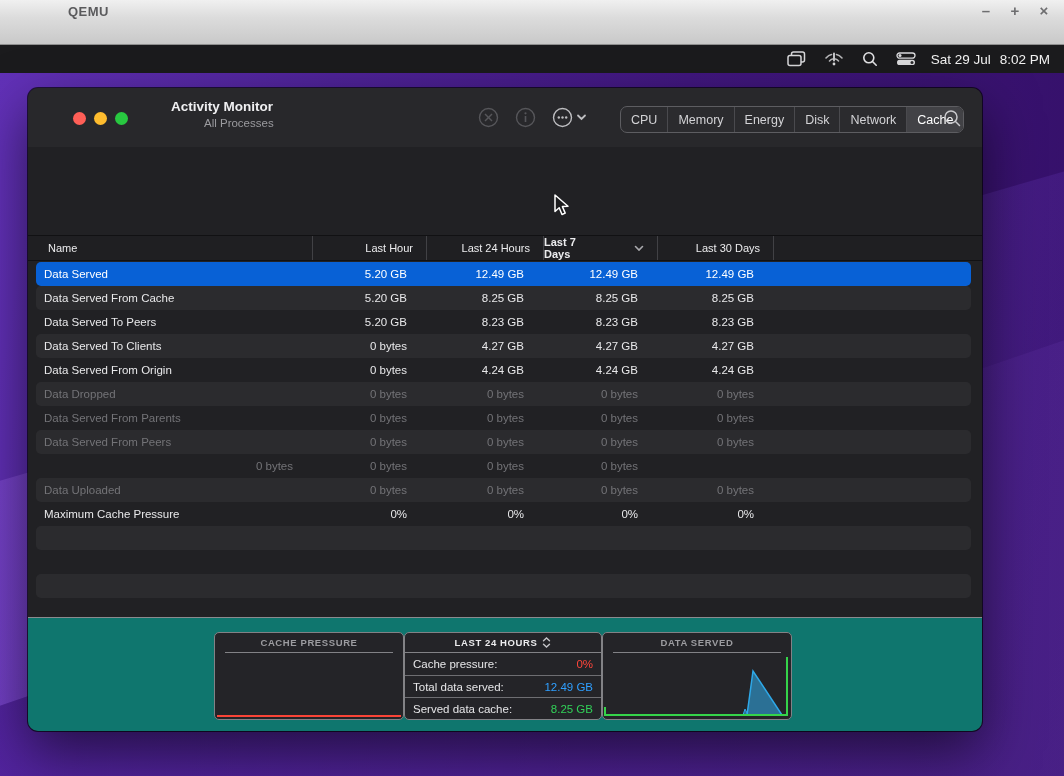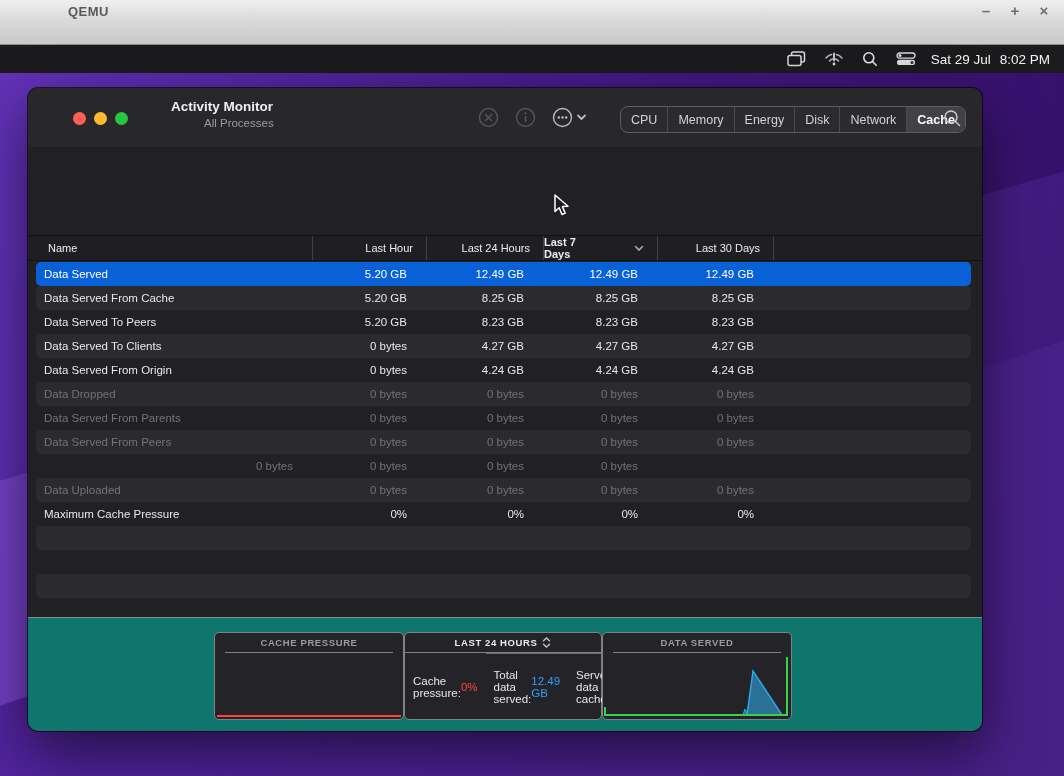--- a/index.html
+++ b/index.html
@@ -42,21 +42,21 @@
   .win-title { position:absolute; left:143px; top:99px; font-size:13.5px; font-weight:bold; color:#f0f0f2; }
   .win-subtitle { position:absolute; left:143px; top:117px; font-size:11.5px; color:#9b9b9f;margin-left:33px; }
 
   .tool-icons { position:absolute; left:478px; top:107px; display:flex; align-items:center; gap:16px; }
   .tb-icon { display:flex; align-items:center; }
   .seg-control { position:absolute; left:620px; top:106px; height:27px; display:flex; align-items:stretch;
     border:1px solid #5d5d61; border-radius:7px; overflow:hidden; background:#2b2b2e; }
   .seg { display:flex; align-items:center; padding:0 10px; font-size:12.5px; color:#d3d3d6;
     border-right:1px solid #4a4a4e; cursor:default; }
   .seg:last-child { border-right:none; }
-  .seg.selected { background:#424246; color:#ffffff; font-weight:bold; border-right:none; }
+  .seg.selected { background:#424246; color:#ffffff; font-weight:normal; border-right:none; }
   .search-btn { position:absolute; left:943px; top:109px; }
 
   
   .thead { position:absolute; left:0; top:147px; width:100%; height:26px; background:#1f1f22;
     border-top:1px solid #111113; border-bottom:1px solid #111113;
     display:grid; grid-template-columns:285px 114px 117px 114px 116px 1fr; }
   .th { display:flex; align-items:center; font-size:11px; color:#ececee;
     border-right:1px solid #414145; padding-right:13px; justify-content:flex-end; }
   .th.name { justify-content:flex-start; padding-left:20px; }
   .th.filler { border-right:none; }
@@ -81,21 +81,21 @@
     border:1px solid #828286; border-radius:5px; }
   .fbox-header { height:19px; display:flex; align-items:center; justify-content:center; gap:5px;
     font-size:9.5px; font-weight:bold; letter-spacing:0.6px; color:#9c9ca0; }
   .fbox-div { height:1px; background:#828286; margin:0 10px; }
   .fbox-div.full { margin:0; }
   .box-cp { left:186px; width:190px; }
   .box-stats { left:376px; width:198px; }
   .box-stats .fbox-header { color:#ececee; }
   .box-ds { left:574px; width:190px; }
   .cp-line { position:absolute; left:2px; right:2px; bottom:2px; height:2px; background:#fb4437; }
-  .stat-rows { display:flex; flex-direction:row; height:67px; }
+  .stat-rows { display:flex; flex-direction:column; height:67px; }
   .stat-row { flex:1; display:flex; align-items:center; justify-content:space-between;
     padding:0 8px; border-top:1px solid #6e6e72; }
   .stat-row:first-child { border-top:none; }
   .stat-label { font-size:11.5px; color:#e6e6e8; }
   .stat-value { font-size:11.5px; }
 
   
   .cursor { position:absolute; left:553px; top:194px; z-index:50; }
 </style>
 </head>
@@ -184,21 +184,21 @@
       <svg width="36" height="21" viewBox="0 0 36 21">
         <circle cx="10.5" cy="10.5" r="9" fill="none" stroke="#bdbdc0" stroke-width="1.4"></circle>
         <circle cx="6.8" cy="10.5" r="1.2" fill="#bdbdc0"></circle>
         <circle cx="10.5" cy="10.5" r="1.2" fill="#bdbdc0"></circle>
         <circle cx="14.2" cy="10.5" r="1.2" fill="#bdbdc0"></circle>
         <path d="M26 8.5 L29.5 12 L33 8.5" fill="none" stroke="#bdbdc0" stroke-width="1.8" stroke-linecap="round"></path>
       </svg>
     </span>
   </div>
 
-  <div class="seg-control" style="left:592px; top:18px;border-radius:8px;">
+  <div class="seg-control" style="left:592px; top:18px;">
     <div class="seg">CPU</div>
     <div class="seg">Memory</div>
     <div class="seg">Energy</div>
     <div class="seg">Disk</div>
     <div class="seg">Network</div>
     <div class="seg selected">Cache</div>
   </div>
 
   <div class="search-btn" style="left:915px; top:21px; position:absolute;">
     <svg width="19" height="19" viewBox="0 0 19 19">

